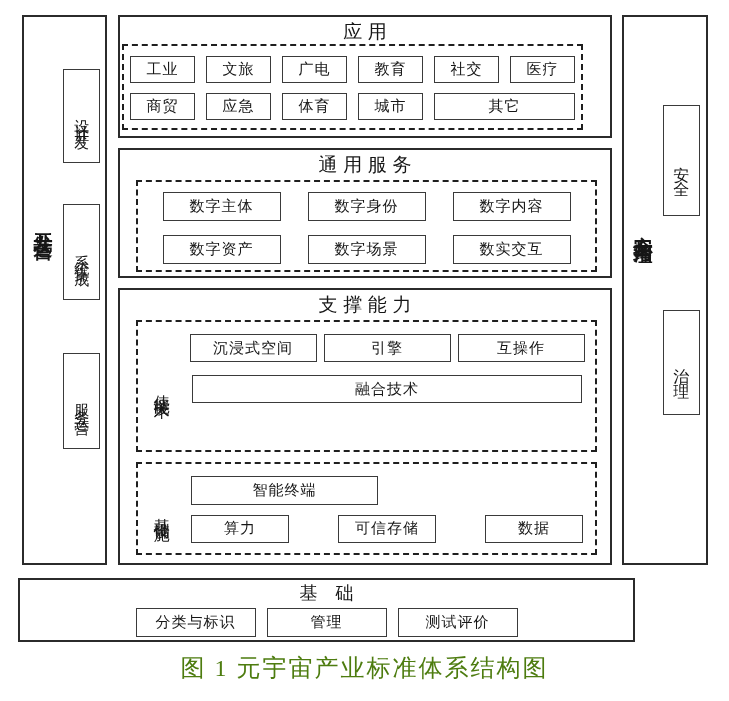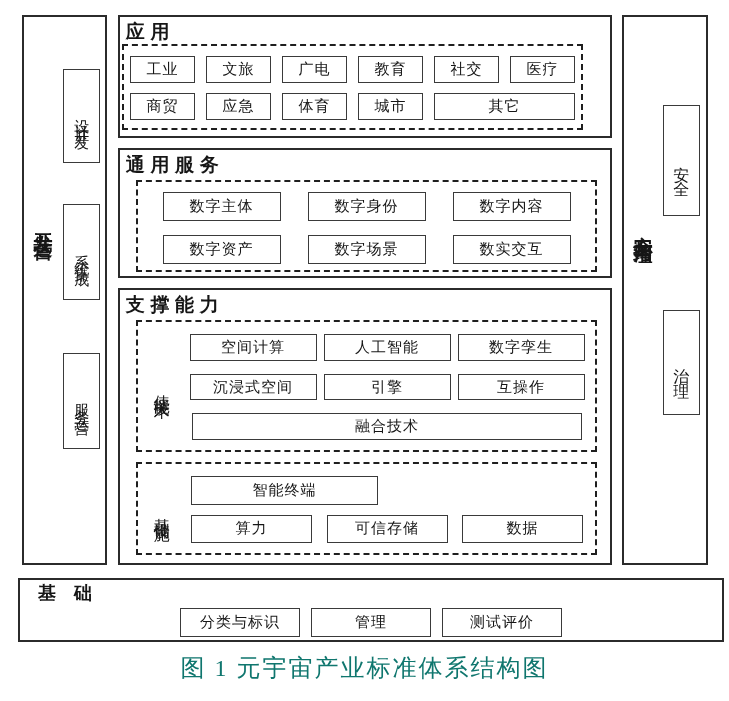--- a/index.html
+++ b/index.html
@@ -27,23 +27,23 @@
     writing-mode:vertical-rl;text-orientation:upright;
     font-size:15px;letter-spacing:0.38em;margin-bottom:-0.38em;line-height:1.1;
   }
   .vtext.loose{font-size:16px;letter-spacing:1.0em;margin-bottom:-1.0em;}
 
   
   .section{position:absolute;border:2px solid #2b2b2b;background:#fff;}
   #sec-app{left:118px;top:15px;width:494px;height:123px;}
   #sec-svc{left:118px;top:148px;width:494px;height:130px;}
   #sec-sup{left:118px;top:288px;width:494px;height:277px;}
-  #sec-found{left:18px;top:578px;width:706px;height:64px;}
+  #sec-found{left:18px;top:578px;width:617px;height:64px;}
   .sec-title{
-    font-weight:bold;font-size:19px;line-height:1;
+    text-align:center;font-weight:normal;font-size:19px;line-height:1;
     letter-spacing:0.30em;text-indent:0.30em;padding-top:5px;
   }
   .dashed{position:absolute;border:2px dashed #1f1f1f;background:#fff;}
   #app-dash{left:2px;top:27px;width:461px;height:86px;padding-top:10px;}
   #svc-dash{left:16px;top:30px;width:461px;height:92px;padding-top:10px;}
   #ena-dash{left:16px;top:30px;width:461px;height:132px;display:flex;}
   #inf-dash{left:16px;top:172px;width:461px;height:93px;display:flex;}
 
   .row{display:flex;justify-content:center;align-items:stretch;}
   .ibox{
@@ -67,30 +67,30 @@
   .vcol{width:48px;display:flex;align-items:center;justify-content:center;}
   .vcol .vtext{letter-spacing:0.16em;margin-bottom:-0.16em;font-size:16px;}
   .grid{flex:1;padding:12px 9px 10px 2px;display:flex;flex-direction:column;}
   #ena-dash .row{gap:7px;height:28px;}
   #ena-dash .row + .row{margin-top:13px;}
   .ena-box{width:127px;}
   .ena-box.full{flex:1;margin:0 4px;}
   #inf-dash .row{height:29px;justify-content:space-between;padding:0 3px;}
   #inf-dash .row + .row{margin-top:10px;}
   .inf-box-half{width:187px;}
-  .inf-box-third{width:121px;}
+  .inf-box-third{width:98px;}
 
   
   #sec-found .sec-title{font-size:18px;letter-spacing:1.0em;text-indent:1.0em;padding-top:4px;}
   #found-row{margin-top:6px;gap:11px;height:29px;}
   .found-box{width:120px;}
 
   .caption{
     position:absolute;left:0;top:652px;width:729px;text-align:center;
-    font-size:24px;letter-spacing:2px;color:#0f766e;
+    font-size:24px;letter-spacing:2px;color:#4d7c0f;
   }
 </style>
 </head>
 <body>
 
 <div class="canvas">
 
   <div class="vbar" id="leftbar">
     <div class="vlabel" style="top:201px">开发运营</div>
     <div class="vbox" style="top:52px;height:94px">
@@ -153,25 +153,20 @@
 
   <div class="section" id="sec-sup">
     <div class="sec-title">支撑能力</div>
 
     <div class="dashed" id="ena-dash">
       <div class="vcol">
         <span class="vtext">使能技术</span>
       </div>
       <div class="grid">
         <div class="row">
-          <div class="ibox ena-box">空间计算</div>
-          <div class="ibox ena-box">人工智能</div>
-          <div class="ibox ena-box">数字孪生</div>
-        </div>
-        <div class="row">
           <div class="ibox ena-box">沉浸式空间</div>
           <div class="ibox ena-box">引擎</div>
           <div class="ibox ena-box">互操作</div>
         </div>
         <div class="row">
           <div class="ibox ena-box full">融合技术</div>
         </div>
       </div>
     </div>
 

